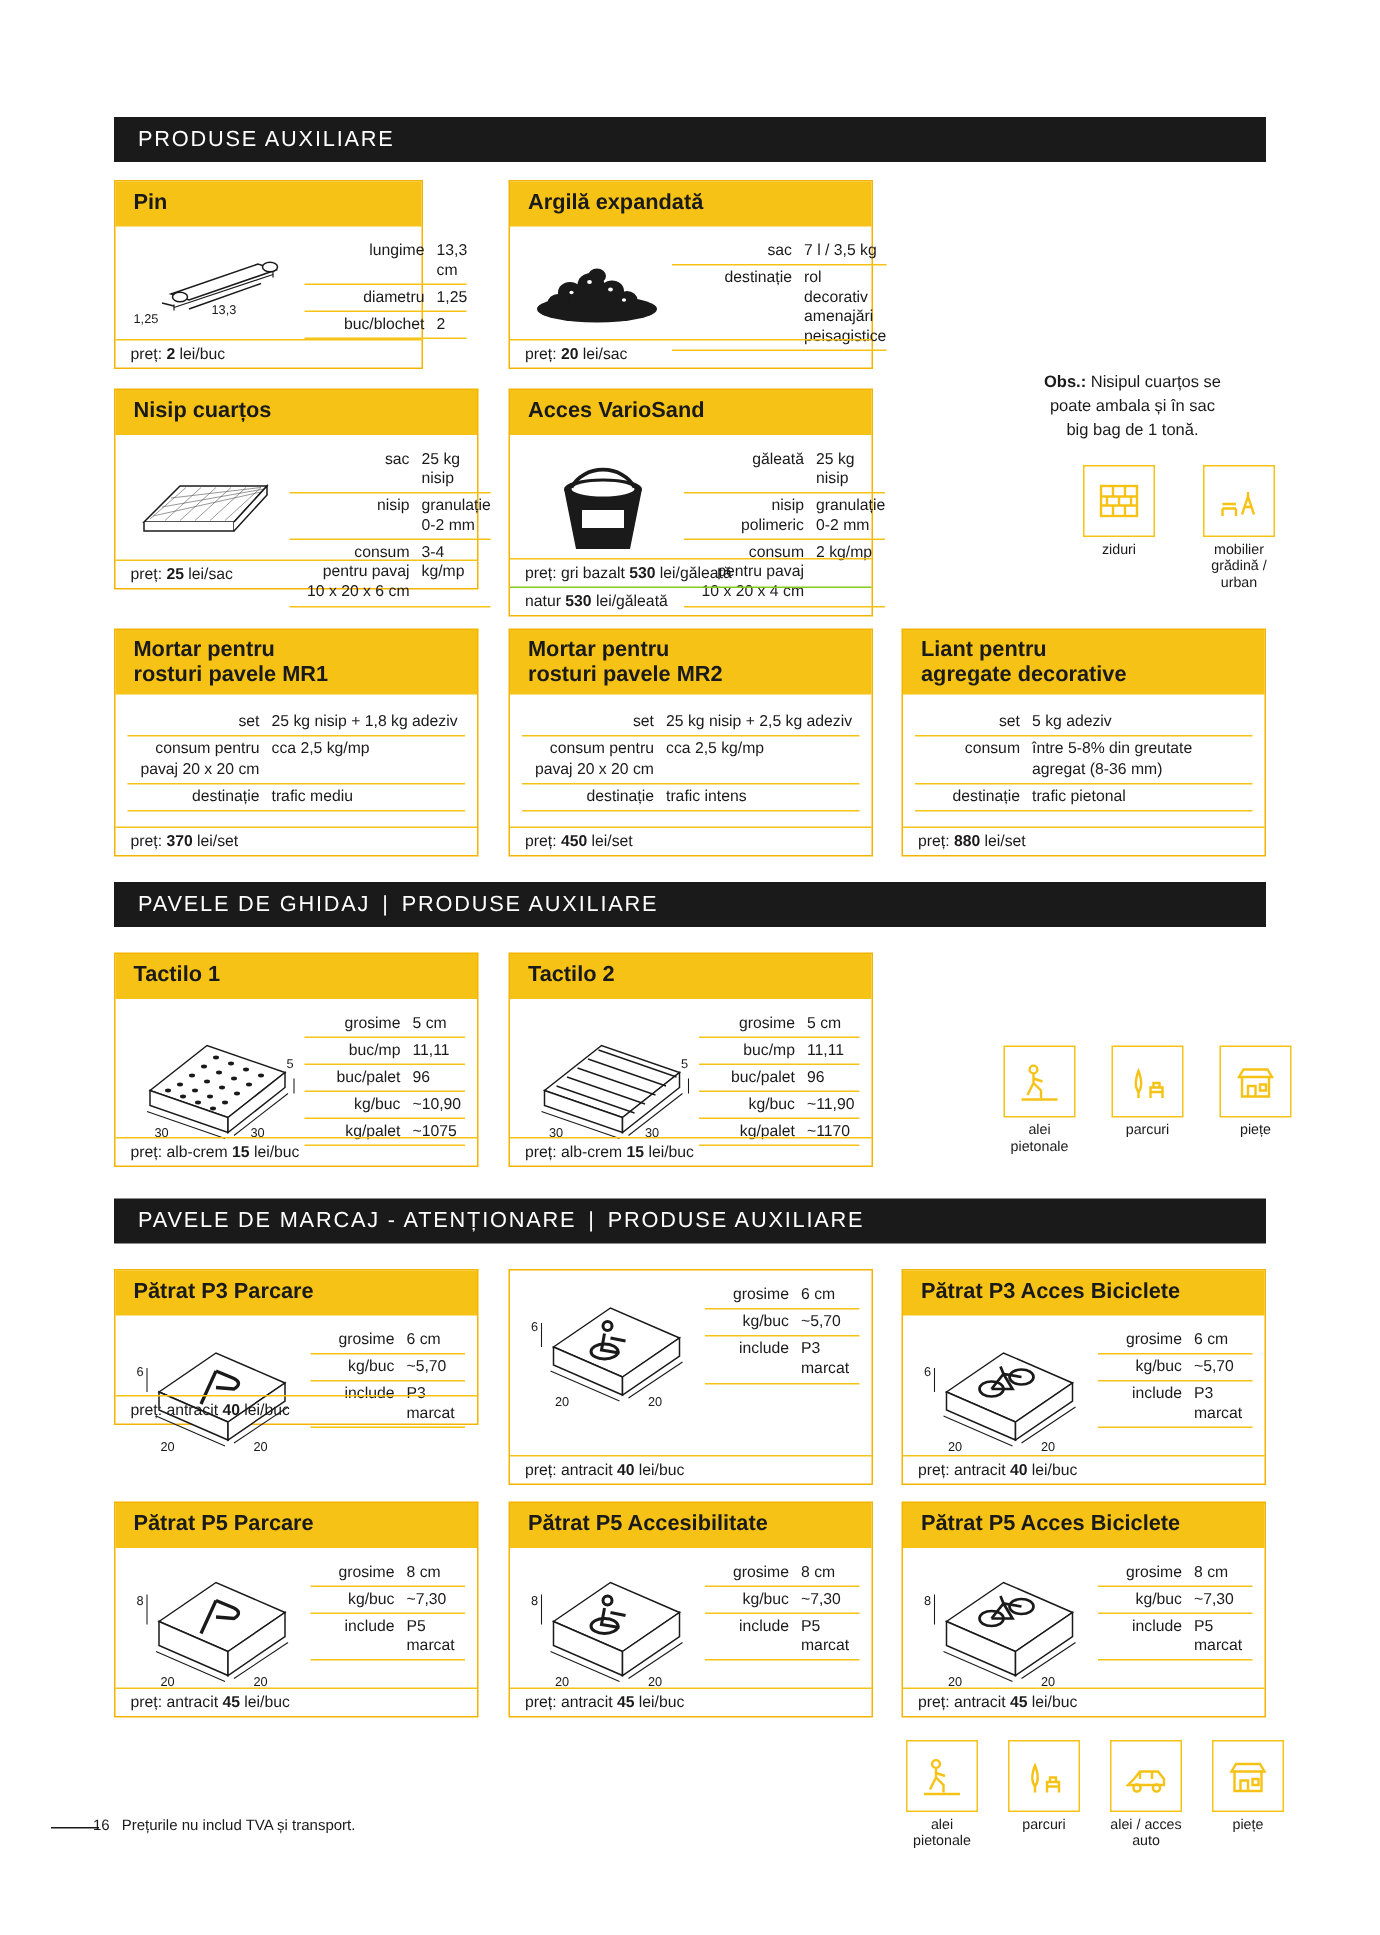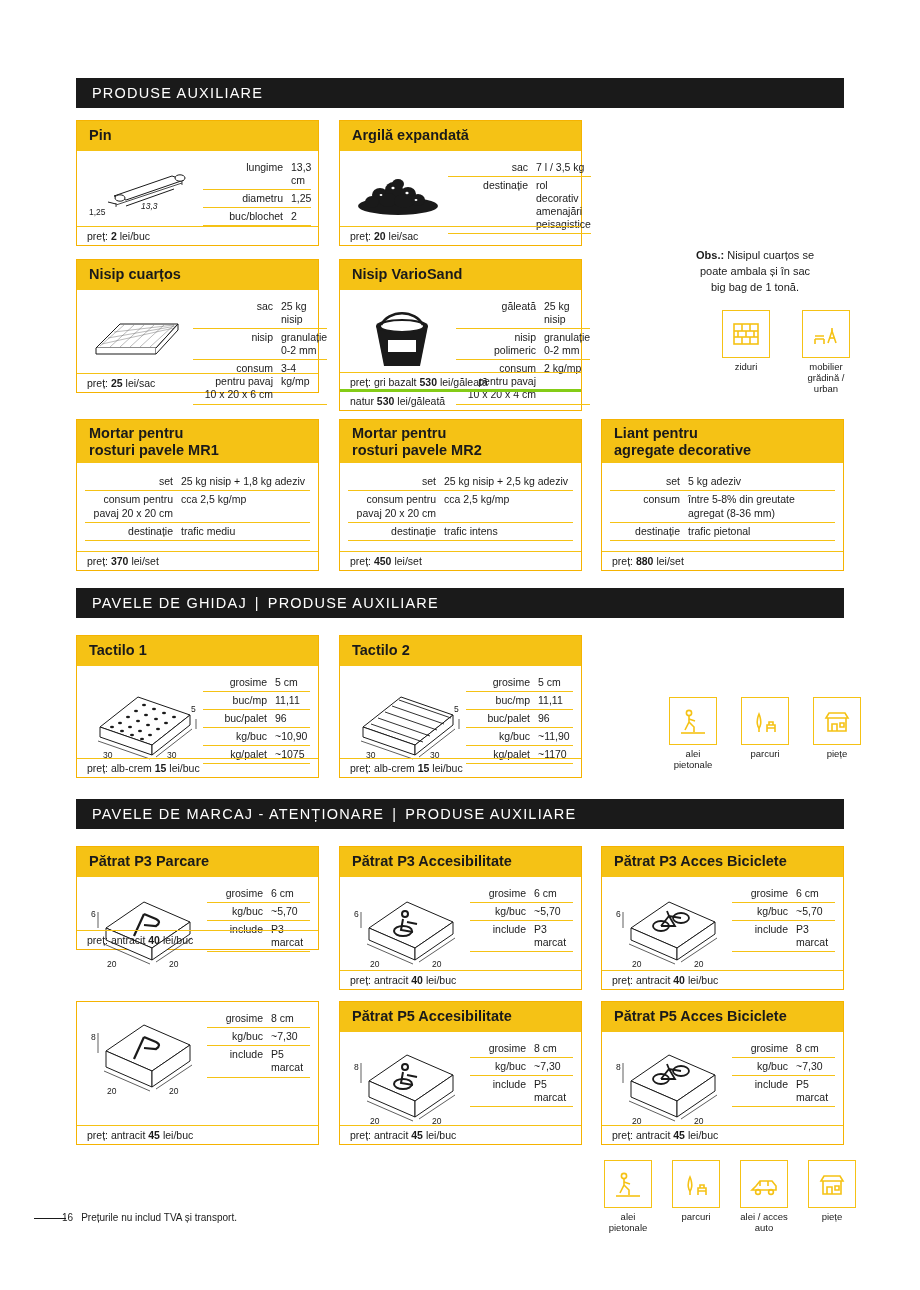--- a/index.html
+++ b/index.html
@@ -77,21 +77,21 @@
     padding-right: 8px;
     color: #1a1a1a;
   }
   .spec-val { flex: 1 1 auto; text-align: left; }
   .price-row {
     border-top: 1px solid #f5c215;
     font-size: 10.5px;
     padding: 3px 0 3px 10px;
   }
   .price-row b { font-weight: bold; }
-  .price-row.second { border-top: 3px solid #84cc16; }
+  .price-row.second { border-top: 1px solid #84cc16; }
 
   
   .dim {
     font-size: 8.5px;
     color: #1a1a1a;
     position: absolute;
   }
 
   
   .picto {
@@ -115,40 +115,40 @@
 </style>
 </head>
 <body>
 
 <div class="page">
 
   <div class="section-bar" style="position:absolute; left:76px; top:78px; width:768px;">
     <span>PRODUSE AUXILIARE</span>
   </div>
 
-  <div class="card" style="position:absolute; left:76px; top:120px; width:243px; height:126px;">
+  <div class="card" style="position:absolute; left:76px; top:120px; width:206px; height:126px;">
     <div class="card-title">Pin</div>
     <div class="card-body" style="padding-bottom:2px;">
       <div class="fig" style="width:118px; height:70px;">
         <svg width="116" height="68" viewBox="0 0 116 68">
           <g fill="none" stroke="#1a1a1a" stroke-width="1">
             <path d="M28 38 L86 18 L98 22 L40 42 Z" fill="#ffffff"></path>
             <ellipse cx="94" cy="20" rx="5" ry="3.2" fill="#ffffff"></ellipse>
             <ellipse cx="34" cy="40" rx="5" ry="3.2" fill="#ffffff"></ellipse>
             <path d="M22 44 L30 46"></path>
             <path d="M40 48 L88 31" stroke-dasharray="0"></path>
           </g>
           <g stroke="#1a1a1a" stroke-width="0.8" fill="none">
             <path d="M30 47 L96 25"></path>
             <path d="M30 45 L30 49"></path>
             <path d="M96 23 L96 27"></path>
           </g>
         </svg>
         <span class="dim" style="left:4px; top:50px;">1,25</span>
-        <span class="dim" style="left:56px; top:44px;font-style:italic;">13,3</span>
+        <span class="dim" style="left:56px; top:44px;">13,3</span>
       </div>
       <div class="spec">
         <div class="spec-row">
           <div class="spec-label">lungime</div>
           <div class="spec-val">13,3 cm</div>
         </div>
         <div class="spec-row">
           <div class="spec-label">diametru</div>
           <div class="spec-val">1,25</div>
         </div>
@@ -285,21 +285,21 @@
           <div class="spec-val">3-4 kg/mp</div>
         </div>
       </div>
     </div>
     <div class="price-row" style="position:absolute; bottom:0; left:0; right:0;">
       <span>preț: </span><b>25</b><span> lei/sac</span>
     </div>
   </div>
 
   <div class="card" style="position:absolute; left:339px; top:259px; width:243px; height:152px;">
-    <div class="card-title">Nisip VarioSand</div>
+    <div class="card-title">Acces VarioSand</div>
     <div class="card-body" style="padding-bottom:2px;">
       <div class="fig" style="width:108px; height:82px;">
         <svg width="104" height="74" viewBox="0 0 104 74">
           <g fill="#1a1a1a">
             <path d="M26 26 L78 26 L70 66 L34 66 Z"></path>
             <ellipse cx="52" cy="26" rx="26" ry="7"></ellipse>
           </g>
           <ellipse cx="52" cy="26" rx="21" ry="5" fill="#ffffff"></ellipse>
           <path d="M31 25 A 23 20 0 0 1 73 25" fill="none" stroke="#1a1a1a" stroke-width="2.5"></path>
           <rect x="38" y="40" width="28" height="12" fill="#ffffff"></rect>
@@ -623,21 +623,20 @@
             <div class="spec-val">P3 marcat</div>
           </div>
       </div>
     </div>
     <div class="price-row" style="position:absolute; bottom:0; left:0; right:0;">
       <span>preț: antracit </span><b>40</b><span> lei/buc</span>
     </div>
   </div>
 
   <div class="card" style="position:absolute; left:339px; top:846px; width:243px; height:144px;">
-    <div class="card-title">Pătrat P3 Accesibilitate</div>
     <div class="card-body" style="padding-bottom:2px;">
       <div class="fig" style="width:122px; height:90px;">
         <svg width="120" height="88" viewBox="0 0 120 88">
           <g fill="#ffffff" stroke="#1a1a1a" stroke-width="1">
             <path d="M20 44 L58 18 L104 38 L66 64 Z"></path>
             <path d="M20 44 L20 56 L66 76 L66 64 Z"></path>
             <path d="M66 64 L104 38 L104 50 L66 76 Z"></path>
           </g>
           <g fill="none" stroke="#1a1a1a" stroke-width="2">
             <circle cx="56" cy="30" r="3"></circle>
@@ -715,20 +714,21 @@
             <div class="spec-val">P3 marcat</div>
           </div>
       </div>
     </div>
     <div class="price-row" style="position:absolute; bottom:0; left:0; right:0;">
       <span>preț: antracit </span><b>40</b><span> lei/buc</span>
     </div>
   </div>
 
   <div class="card" style="position:absolute; left:76px; top:1001px; width:243px; height:144px;">
+    <div class="card-title">Pătrat P5 Parcare</div>
     <div class="card-body" style="padding-bottom:2px;">
       <div class="fig" style="width:122px; height:90px;">
         <svg width="120" height="88" viewBox="0 0 120 88">
           <g fill="#ffffff" stroke="#1a1a1a" stroke-width="1">
             <path d="M20 42 L58 16 L104 36 L66 62 Z"></path>
             <path d="M20 42 L20 58 L66 78 L66 62 Z"></path>
             <path d="M66 62 L104 36 L104 52 L66 78 Z"></path>
           </g>
           <g fill="none" stroke="#1a1a1a" stroke-width="2.2">
             <path d="M48 50 L58 28 M58 28 L70 33 Q76 36 70 40 L58 39"></path>

